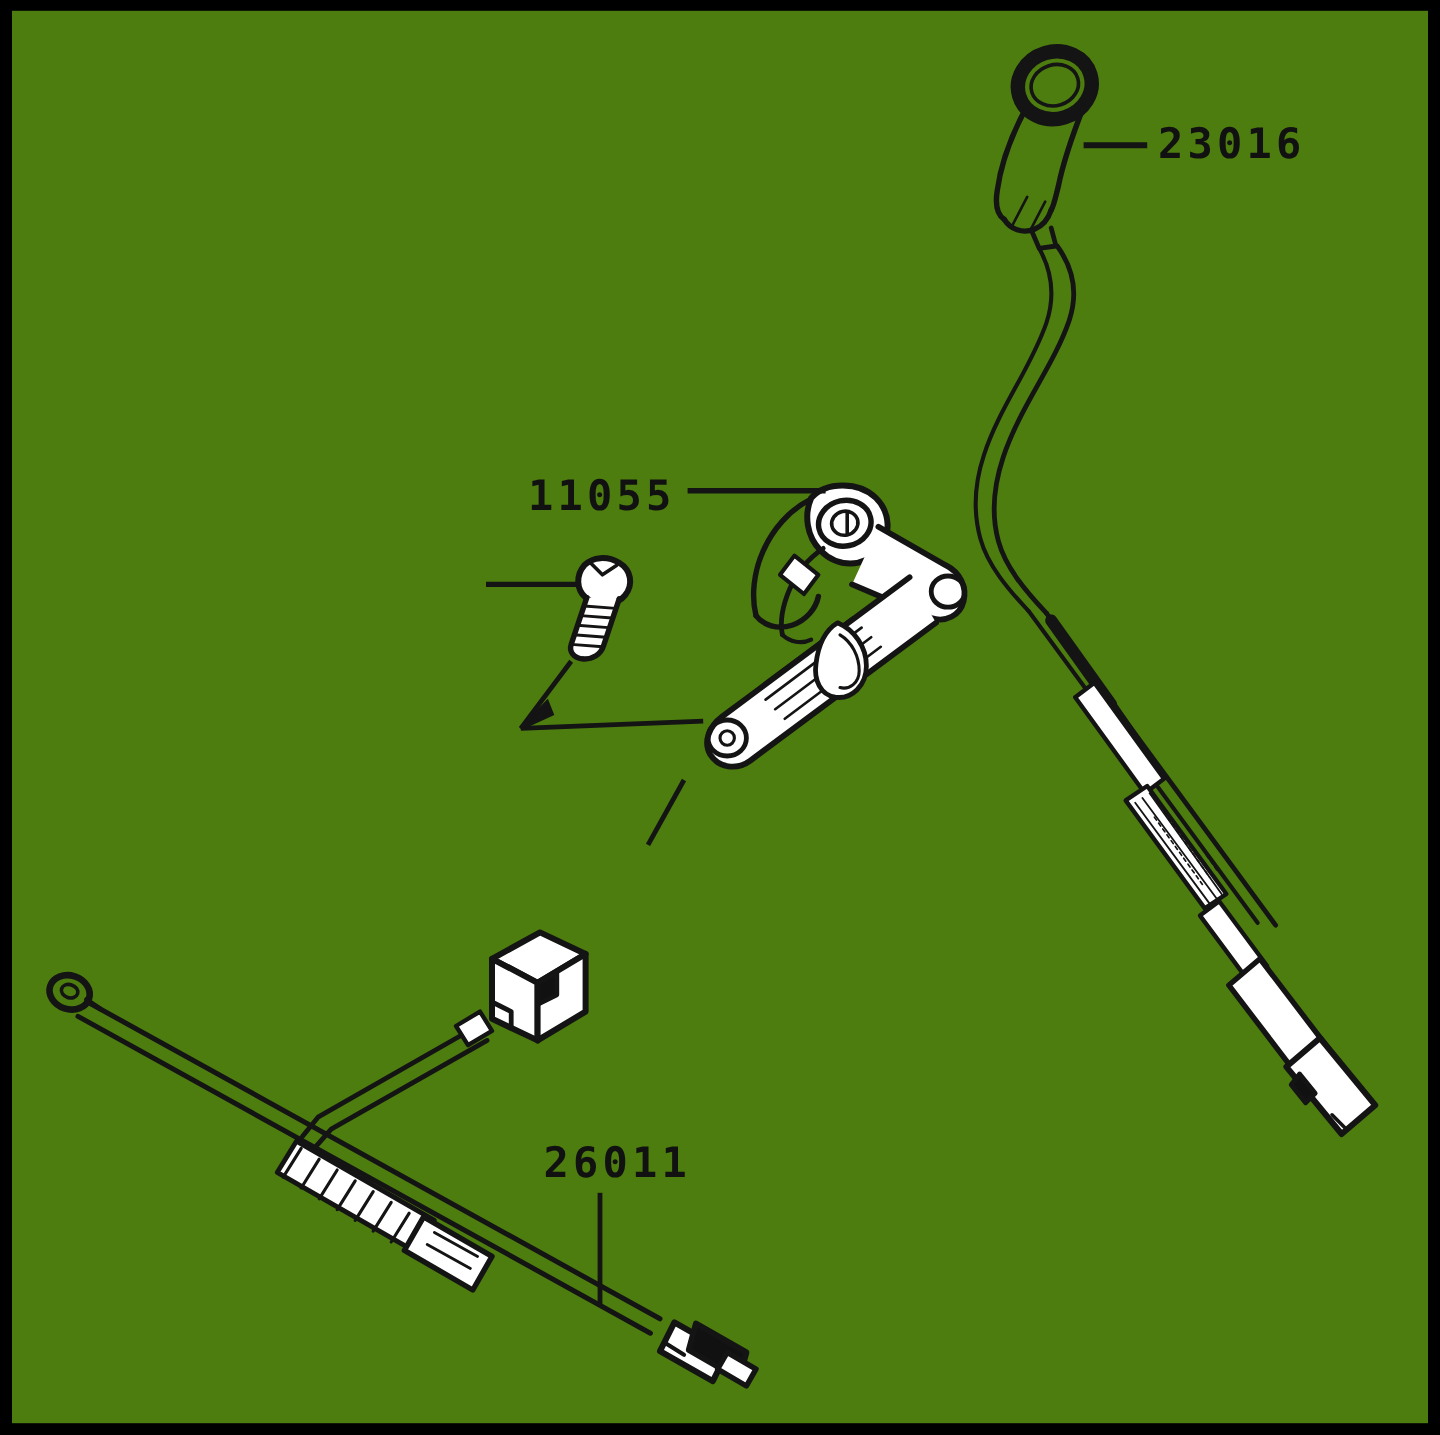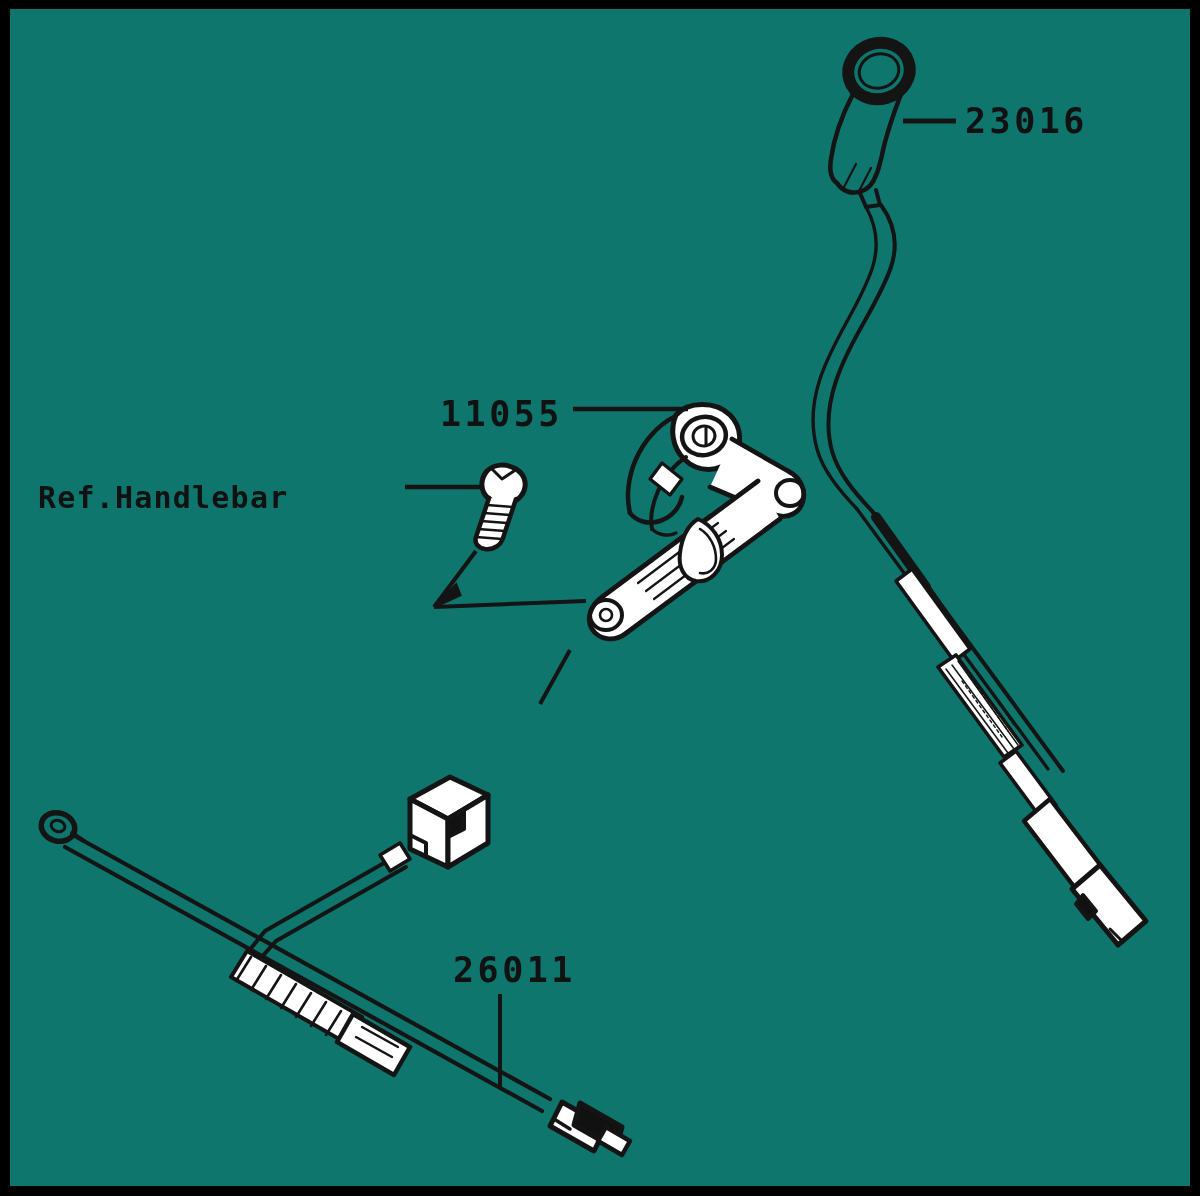--- a/index.html
+++ b/index.html
@@ -17,21 +17,21 @@
     height: 1196px;
     background: #000000;
     overflow: hidden;
   }
   #inner {
     position: absolute;
     left: 10px;
     top: 9px;
     width: 1180px;
     height: 1177px;
-    background: #0f766e;
+    background: #4d7c0f;
     overflow: hidden;
   }
   #svg-stage {
     position: absolute;
     left: 0;
     top: 0;
     width: 1180px;
     height: 1177px;
     display: block;
   }
@@ -220,18 +220,17 @@
           <path d="M 544,1110 L 560,1120" stroke-width="3.5"></path>
         </g>
       </g>
 
     </svg>
 
     <div class="lbl lbl-num" id="label-23016">23016</div>
 
     <div class="lbl lbl-num" id="label-11055">11055</div>
 
-    <div class="lbl lbl-ref" id="label-ref">Ref.Handlebar</div>
 
     <div class="lbl lbl-num" id="label-26011">26011</div>
 
   </div>
 </div>
 
 </body></html>

